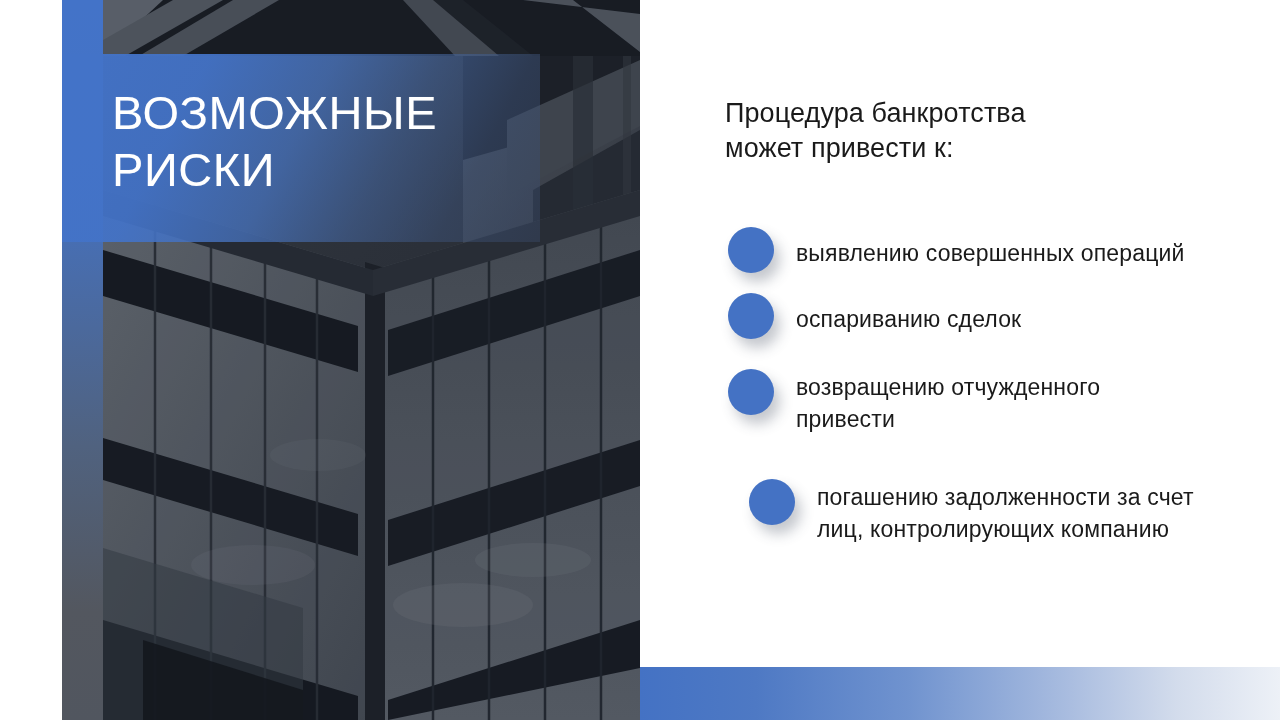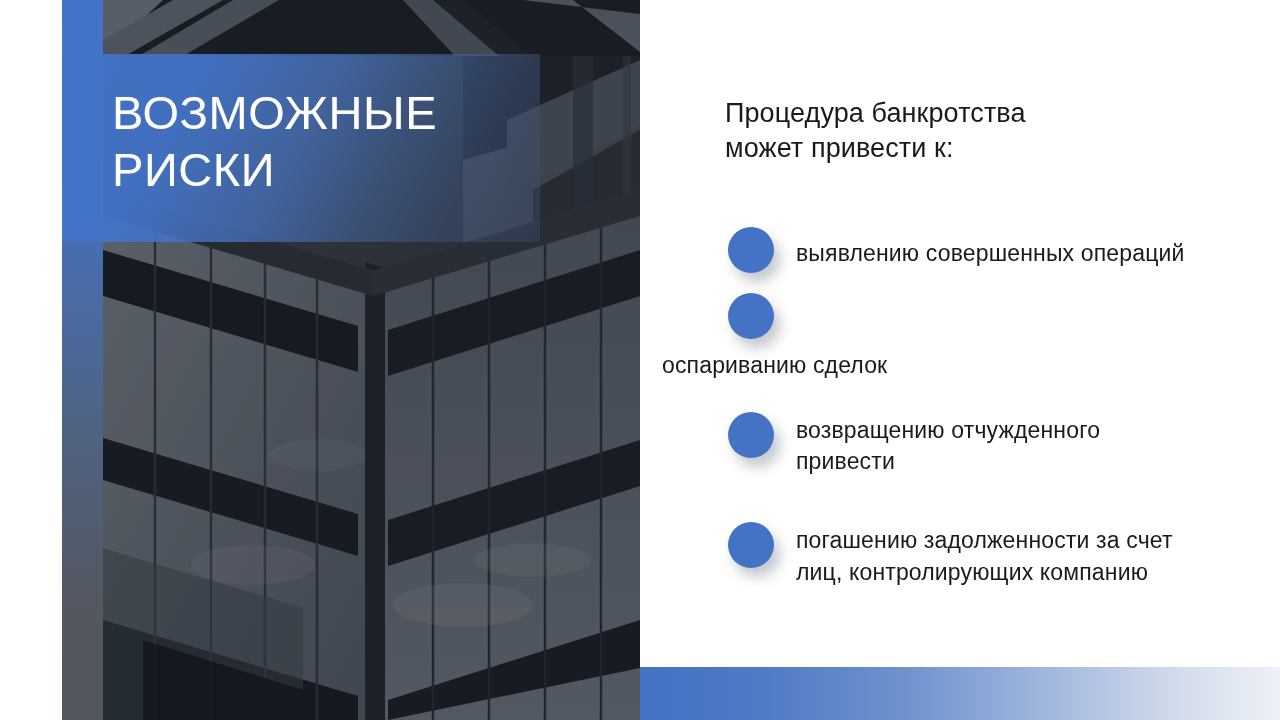--- a/index.html
+++ b/index.html
@@ -110,23 +110,23 @@
     width: 640px;
   }
 
   .bullet-row {
     position: relative;
     display: flex;
     align-items: flex-start;
     min-height: 46px;
   }
   .bullet-row.r0 { margin-top: 10px; }
-  .bullet-row.r1 { margin-top: 20px; flex-direction: column; }
+  .bullet-row.r1 { margin-top: 20px; }
   .bullet-row.r2 { margin-top: 30px; }
-  .bullet-row.r3 { margin-top: 44px; }
+  .bullet-row.r3 { margin-top: 44px; padding-left: 21px; }
 
   .bullet-dot {
     flex: 0 0 auto;
     margin-left: 88px;
     width: 46px;
     height: 46px;
     border-radius: 50%;
     background: #4472C4;
     box-shadow: 6px 9px 13px rgba(60,70,90,0.30);
   }

